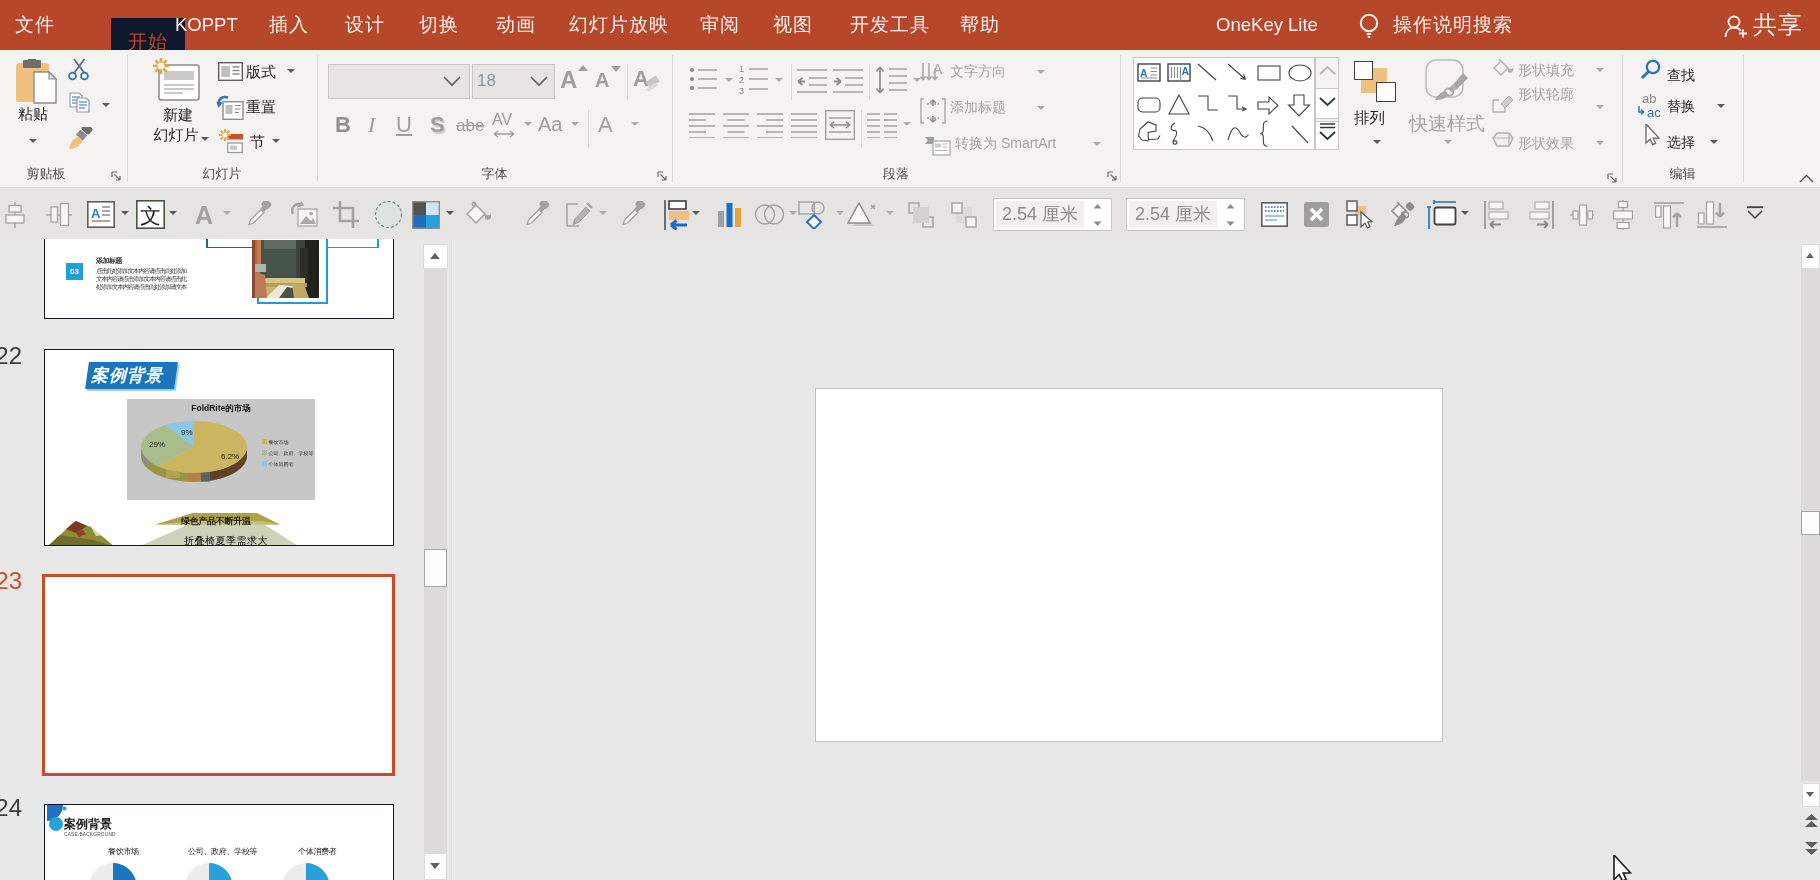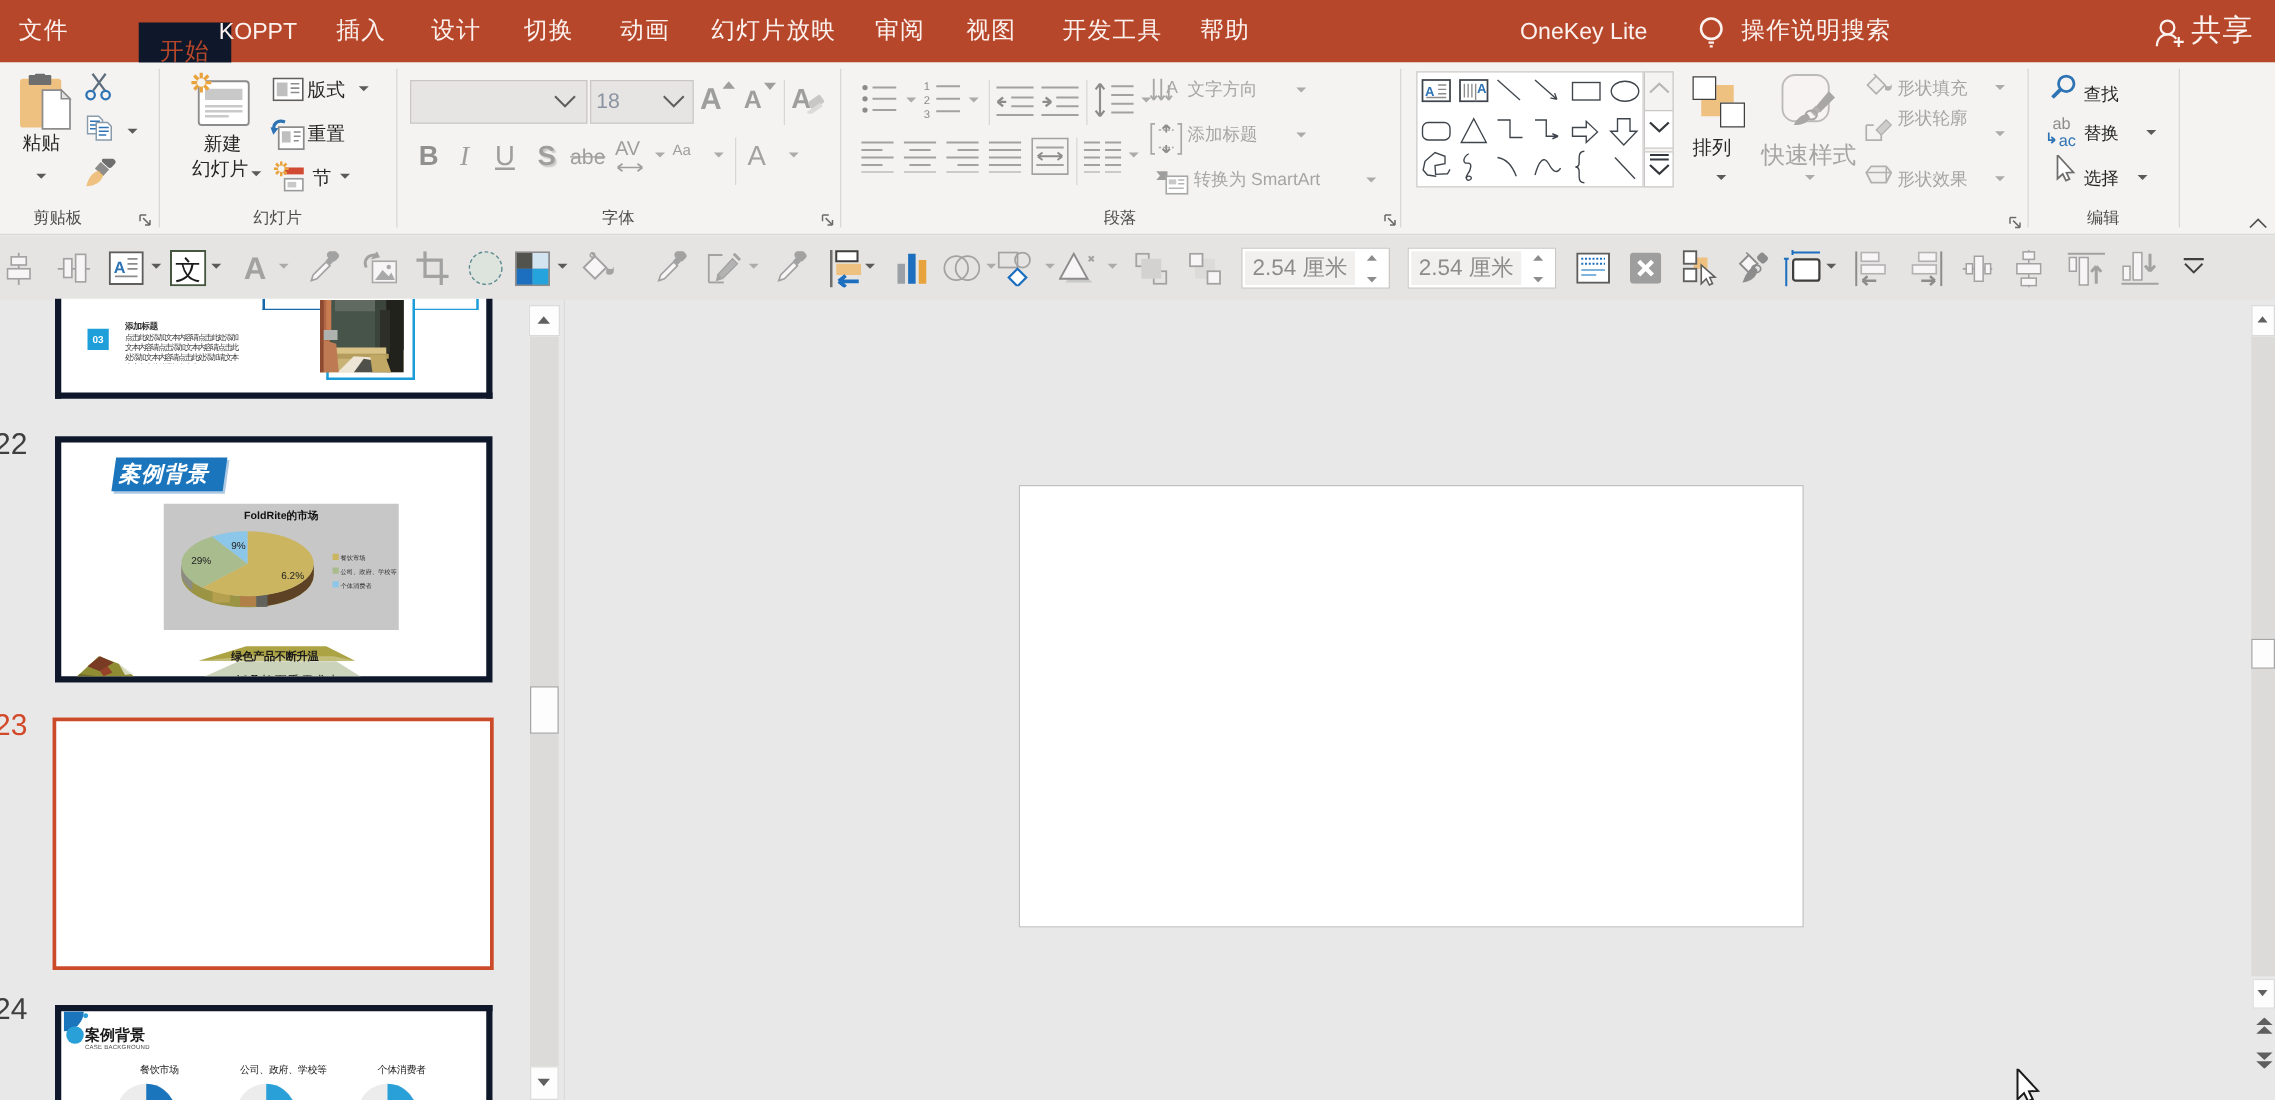--- a/index.html
+++ b/index.html
@@ -20,21 +20,21 @@
   .rtxt { position:absolute; font-size:14px; color:#262626; white-space:nowrap; }
   .gtxt { position:absolute; font-size:14px; color:#A7A5A3; white-space:nowrap; }
   .caret { position:absolute; width:0; height:0; border-left:4px solid transparent; border-right:4px solid transparent; border-top:4.5px solid #5A5A5A; }
   .caretg { border-top-color:#ADABA9; }
   
   #qat { position:absolute; left:0; top:189px; width:1820px; height:51px; background:#E5E4E2; }
   .qi { position:absolute; top:8px; }
   
   #content { position:absolute; left:0; top:240px; width:1820px; height:640px; background:#E9E8E8; }
   .num { position:absolute; left:-11px; width:33px; text-align:right; font-size:24px; line-height:24px; color:#3F3F3F; }
-  .thumb { position:absolute; left:44px; width:350px; background:#fff; border:5px solid #0f172a; overflow:hidden; }
+  .thumb { position:absolute; left:44px; width:350px; background:#fff; border:1px solid #0f172a; overflow:hidden; }
   
   .sbtrack { position:absolute; background:#DCDBDA; }
   .sbbtn  { position:absolute; background:#FDFDFD; border:1px solid #DCDBDA; }
   .sbthumb{ position:absolute; background:#FDFDFD; border:1px solid #A6A6A6; }
   .tri-up   { position:absolute; width:0; height:0; border-left:5px solid transparent; border-right:5px solid transparent; border-bottom:6px solid #606060; }
   .tri-down { position:absolute; width:0; height:0; border-left:5px solid transparent; border-right:5px solid transparent; border-top:6px solid #606060; }
 </style>
 </head>
 <body>
 
@@ -191,21 +191,21 @@
   <div class="abs" style="left:335px;top:62px;font-size:22px;color:#909090;font-weight:bold;">B</div>
   <div class="abs" style="left:368px;top:62px;font-size:22px;color:#9E9E9E;font-style:italic;font-family:'Liberation Serif',serif;">I</div>
   <div class="abs" style="left:396px;top:62px;font-size:22px;color:#9E9E9E;text-decoration:underline;">U</div>
   <div class="abs" style="left:430px;top:62px;font-size:22px;color:#9E9E9E;font-weight:bold;text-shadow:1.5px 1.5px 1px #CCCAC8;">S</div>
   <div class="abs" style="left:456px;top:66px;font-size:17px;color:#9E9E9E;text-decoration:line-through;">abe</div>
   <div class="abs" style="left:492px;top:61px;font-size:16px;color:#9E9E9E;">AV</div>
   <svg class="abs" style="left:491px;top:80px;" width="26" height="8" viewBox="0 0 26 8">
       <path d="M3 4 h20 M3 4 l4 -3 M3 4 l4 3 M23 4 l-4 -3 M23 4 l-4 3" stroke="#9E9E9E" stroke-width="1.3" fill="none"></path>
     </svg>
   <div class="caret caretg" style="left:524px;top:72px;"></div>
-  <div class="abs" style="left:538px;top:63px;font-size:12px;color:#9E9E9E;">Aa</div>
+  <div class="abs" style="left:538px;top:63px;font-size:20px;color:#9E9E9E;">Aa</div>
   <div class="caret caretg" style="left:571px;top:72px;"></div>
   <div class="sep" style="left:588px;top:60px;height:38px;"></div>
   <div class="abs" style="left:598px;top:62px;font-size:22px;color:#A2A2A2;">A</div>
   <div class="caret caretg" style="left:631px;top:72px;"></div>
 
   <svg class="abs" style="left:689px;top:16px;" width="30" height="28" viewBox="0 0 30 28">
     <g stroke="#A2A2A2" stroke-width="1.6">
         <path d="M9 4 h19 M9 13 h19 M9 22 h19"></path>
       </g>
     <g fill="#8C8C8C">

